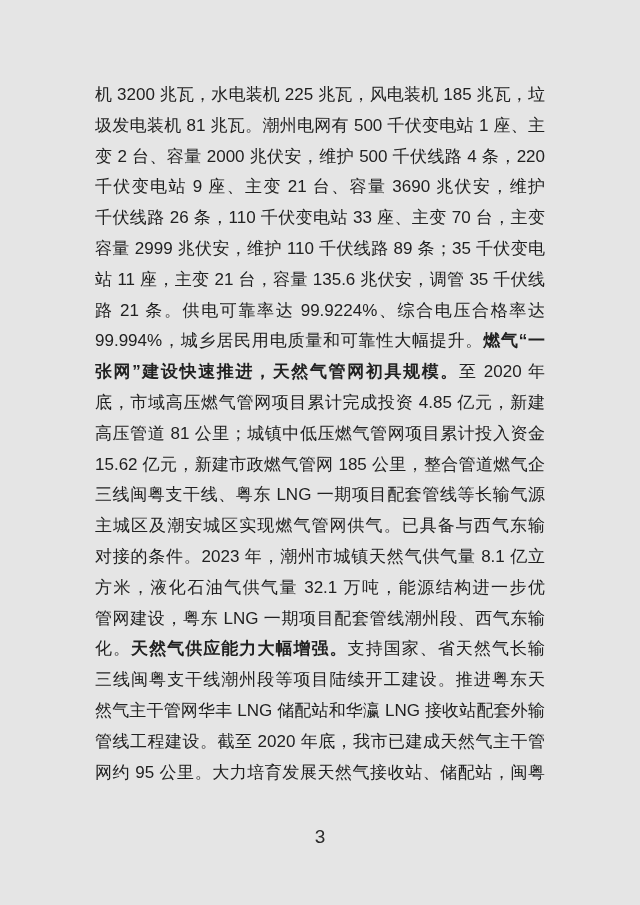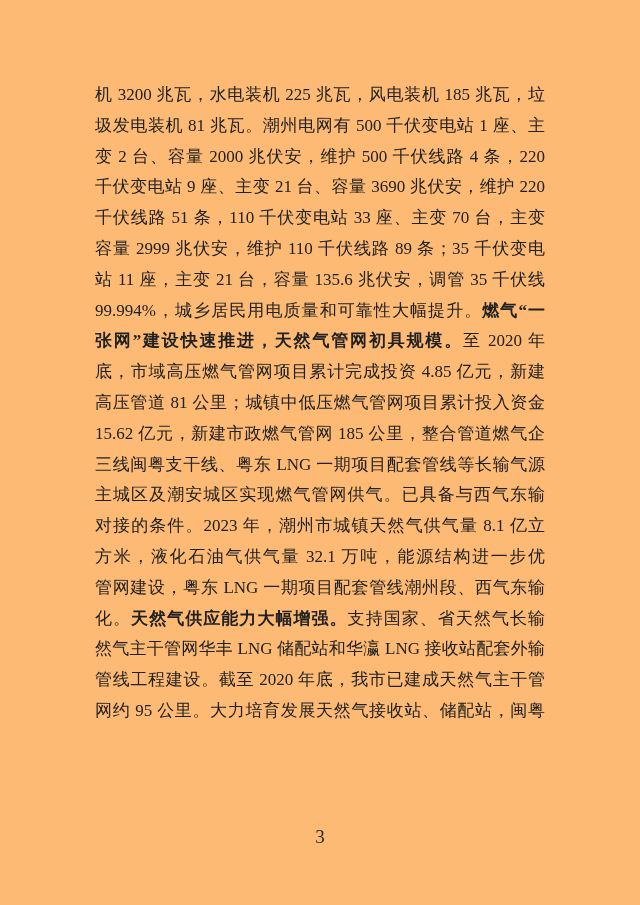--- a/index.html
+++ b/index.html
@@ -4,22 +4,22 @@
 <style>
   html, body {
     margin: 0;
     padding: 0;
     background: #ffffff;
   }
   .page {
     position: relative;
     width: 640px;
     height: 905px;
-    background: #fdba74;
-    font-family: Liberation Serif, serif;
+    background: #e5e5e5;
+    font-family: Liberation Sans, sans-serif;
     color: #212121;
     overflow: hidden;
   }
   .text-block {
     position: absolute;
     left: 95px;
     top: 80px;
     width: 450px;
   }
   .line {
@@ -47,32 +47,34 @@
 </style>
 </head>
 <body>
 
 <div class="page">
   <div class="text-block" id="text-block">
       <div class="line"><span>机 3200 兆瓦，水电装机 225 兆瓦，风电装机 185 兆瓦，垃</span></div>
       <div class="line"><span>圾发电装机 81 兆瓦。潮州电网有 500 千伏变电站 1 座、主</span></div>
       <div class="line"><span>变 2 台、容量 2000 兆伏安，维护 500 千伏线路 4 条，220</span></div>
       <div class="line"><span>千伏变电站 9 座、主变 21 台、容量 3690 兆伏安，维护 220</span></div>
-      <div class="line"><span>千伏线路 51 条，110 千伏变电站 33 座、主变 70 台，主变</span></div>
+      <div class="line"><span>千伏线路 26 条，110 千伏变电站 33 座、主变 70 台，主变</span></div>
       <div class="line"><span>容量 2999 兆伏安，维护 110 千伏线路 89 条；35 千伏变电</span></div>
       <div class="line"><span>站 11 座，主变 21 台，容量 135.6 兆伏安，调管 35 千伏线</span></div>
+      <div class="line"><span>路 21 条。供电可靠率达 99.9224%、综合电压合格率达</span></div>
       <div class="line"><span>99.994%，城乡居民用电质量和可靠性大幅提升。</span><span class="bold">燃气“一</span></div>
       <div class="line"><span class="bold">张网”建设快速推进，天然气管网初具规模。</span><span>至 2020 年</span></div>
       <div class="line"><span>底，市域高压燃气管网项目累计完成投资 4.85 亿元，新建</span></div>
       <div class="line"><span>高压管道 81 公里；城镇中低压燃气管网项目累计投入资金</span></div>
       <div class="line"><span>15.62 亿元，新建市政燃气管网 185 公里，整合管道燃气企</span></div>
       <div class="line"><span>三线闽粤支干线、粤东 LNG 一期项目配套管线等长输气源</span></div>
       <div class="line"><span>主城区及潮安城区实现燃气管网供气。已具备与西气东输</span></div>
       <div class="line"><span>对接的条件。2023 年，潮州市城镇天然气供气量 8.1 亿立</span></div>
       <div class="line"><span>方米，液化石油气供气量 32.1 万吨，能源结构进一步优</span></div>
       <div class="line"><span>管网建设，粤东 LNG 一期项目配套管线潮州段、西气东输</span></div>
       <div class="line"><span>化。</span><span class="bold">天然气供应能力大幅增强。</span><span>支持国家、省天然气长输</span></div>
+      <div class="line"><span>三线闽粤支干线潮州段等项目陆续开工建设。推进粤东天</span></div>
       <div class="line"><span>然气主干管网华丰 LNG 储配站和华瀛 LNG 接收站配套外输</span></div>
       <div class="line"><span>管线工程建设。截至 2020 年底，我市已建成天然气主干管</span></div>
       <div class="line"><span>网约 95 公里。大力培育发展天然气接收站、储配站，闽粤</span></div>
     </div>
   <div class="page-number">3</div>
 </div>
 
 </body></html>

